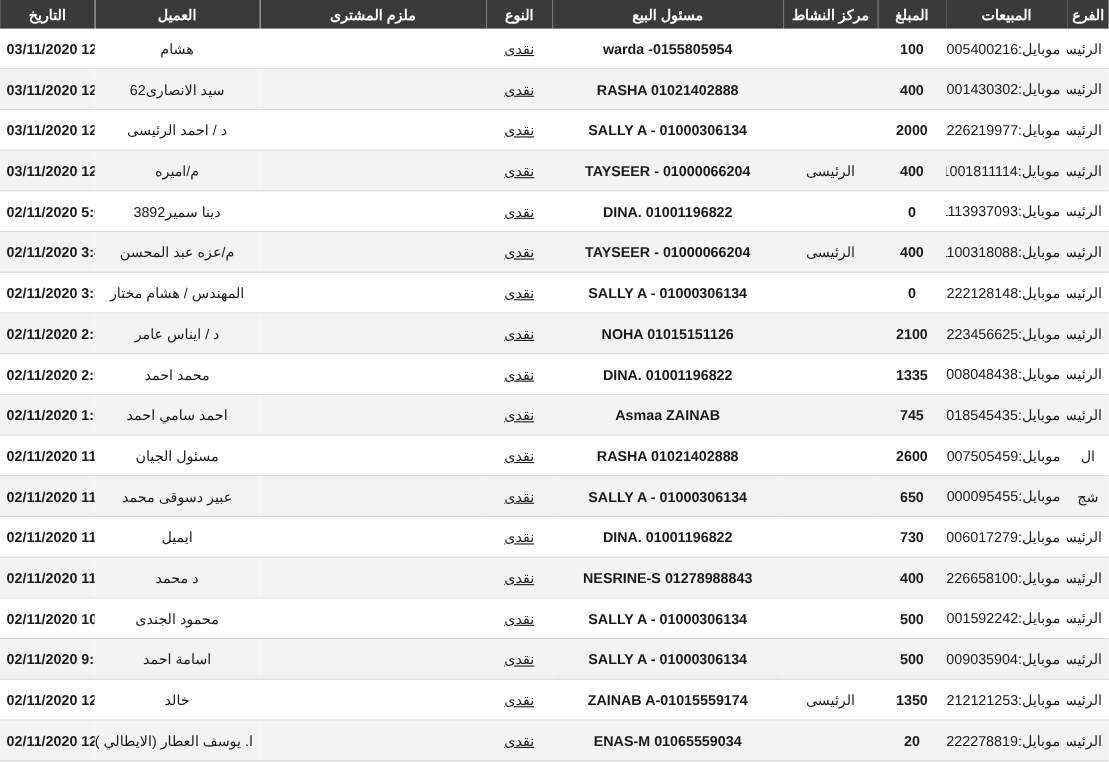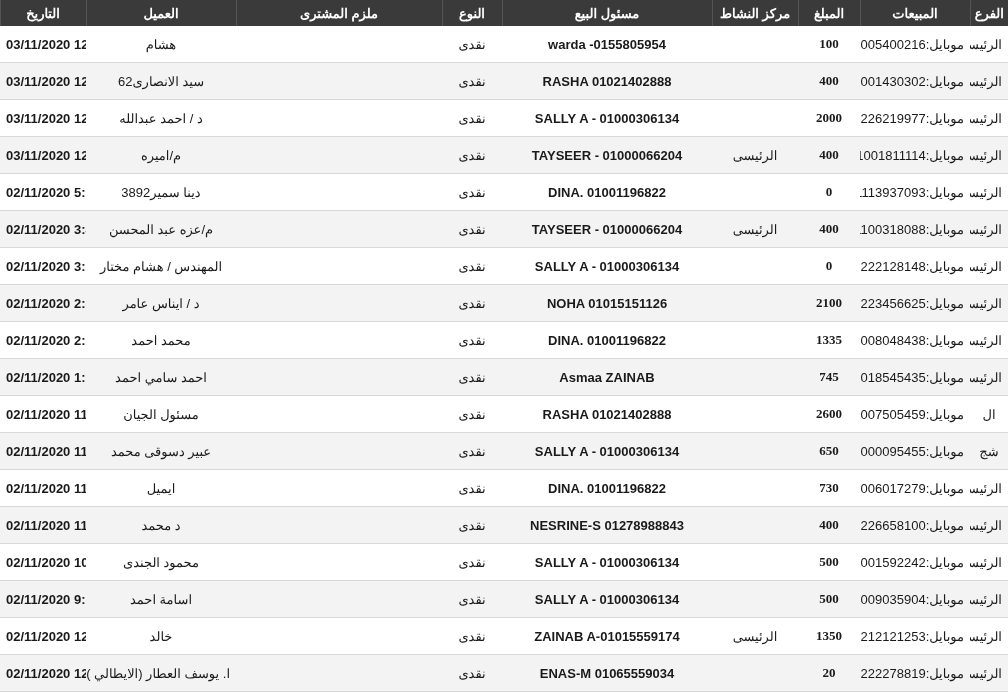--- a/index.html
+++ b/index.html
@@ -59,24 +59,24 @@
   col.c-type     { width: 60px; }
   col.c-seller   { width: 210px; }
   col.c-center   { width: 86px; }
   col.c-amount   { width: 62px; }
   col.c-mobile   { width: 110px; }
   col.c-notes    { width: 38px; }
 
   td.serial  { text-align: center; direction: ltr; font-size: 13px; }
   td.date    { text-align: center; direction: ltr; font-weight: bold; font-size: 13px; }
   td.customer{ text-align: center; font-weight: normal; font-size: 13px; }
-  td.type    { text-align: center; font-size: 13px; }
+  td.type    { text-align: center; font-size: 13px; text-decoration: underline; }
   td.seller  { text-align: center; direction: ltr; font-weight: bold; font-size: 13px; }
   td.center  { text-align: center; font-size: 13px; }
-  td.amount  { text-align: center; font-weight: bold; direction: ltr; font-size: 13px; font-family: Liberation Serif, serif; }
+  td.amount  { text-align: center; font-weight: bold; direction: ltr; font-size: 13px; }
   td.mobile  { text-align: right; direction: rtl; font-size: 12.5px; }
   td.notes   { text-align: center; font-size: 12.5px; }
 </style>
 </head>
 <body>
 
 <table class="data-table">
   <colgroup>
     <col class="c-notes">
     <col class="c-mobile">
@@ -128,21 +128,21 @@
         <td class="serial">000133942</td>
       </tr>
       <tr>
         <td class="notes">الرئيسى</td>
         <td class="mobile">موبايل:01226219977 عتو -</td>
         <td class="amount">2000</td>
         <td class="center"></td>
         <td class="seller">SALLY A - 01000306134</td>
         <td class="type">نقدى</td>
         <td class="type"></td>
-        <td class="customer">د / احمد عبدالله</td>
+        <td class="customer">د / احمد الرئيسى</td>
         <td class="date">03/11/2020 12:00:00 ص</td>
         <td class="serial">000133943</td>
       </tr>
       <tr>
         <td class="notes">الرئيسى</td>
         <td class="mobile">موبايل:01001811114 عتو -</td>
         <td class="amount">400</td>
         <td class="center">الرئيسى</td>
         <td class="seller">TAYSEER - 01000066204</td>
         <td class="type">نقدى</td>

